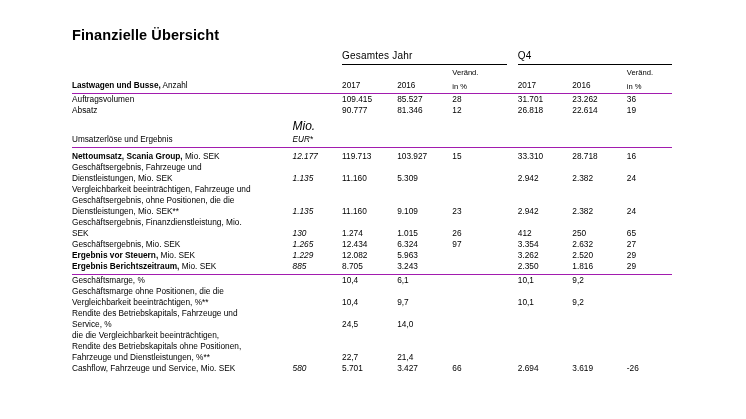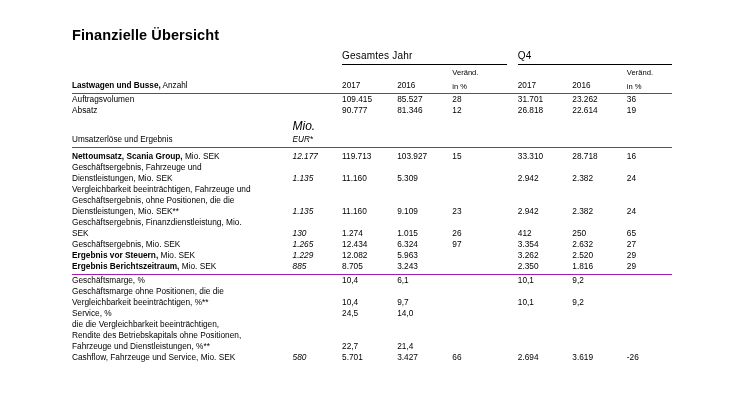--- a/index.html
+++ b/index.html
@@ -325,20 +325,24 @@
       <td class="c-num bold">10,4</td>
       <td class="c-num">9,7</td>
       <td class="c-pct"></td>
       <td></td>
       <td class="c-num2 bold">10,1</td>
       <td class="c-num2">9,2</td>
       <td class="c-pct2"></td>
     </tr>
 
     <tr>
+      <td class="rowtext">Rendite des Betriebskapitals, Fahrzeuge und</td>
+      <td colspan="8"></td>
+    </tr>
+    <tr>
       <td class="rowtext">Service, %</td>
       <td class="c-mio ital"></td>
       <td class="c-num bold">24,5</td>
       <td class="c-num">14,0</td>
       <td class="c-pct"></td>
       <td></td>
       <td class="c-num2 bold"></td>
       <td class="c-num2"></td>
       <td class="c-pct2"></td>
     </tr>

